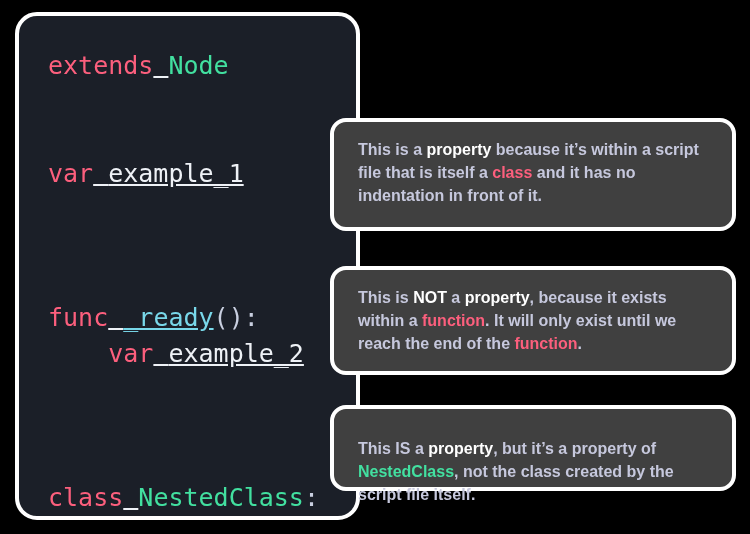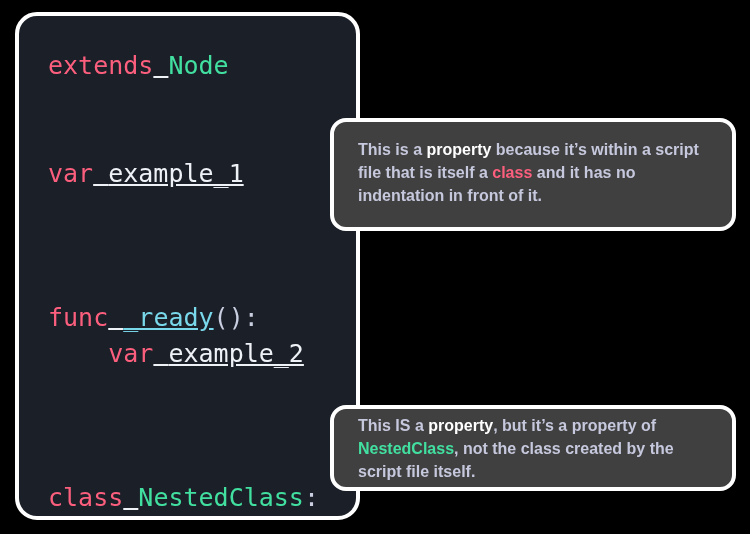--- a/index.html
+++ b/index.html
@@ -71,33 +71,36 @@
   }
 
   .callout b { color: #ffffff; font-weight: 700; }
   .cw-class    { color: #fc5f7d; font-weight: 700; }
   .cw-nested   { color: #42e0a0; font-weight: 700; }
 
   #callout-1 { left: 330px; top: 118px; width: 406px; height: 113px; }
   #callout-2 { left: 330px; top: 266px; width: 406px; height: 109px; }
   #callout-3 { left: 330px; top: 405px; width: 406px; height: 86px; }
 
-  #callout-3 { padding-top: 5px; }
+  #callout-3 { padding-top: 28px; }
 </style>
 </head>
 <body>
 
 <div id="stage">
 
   <div id="code-panel">
     <div id="code-block"><div class="code-line"><span class="tok-kw">extends</span><span class="tok-plain"> </span><span class="tok-type">Node</span></div><div class="code-line blank"></div><div class="code-line blank"></div><div class="code-line"><span class="tok-kw">var</span><span class="tok-plain"> </span><span class="tok-plain">example_1</span></div><div class="code-line blank"></div><div class="code-line blank"></div><div class="code-line blank"></div><div class="code-line"><span class="tok-kw">func</span><span class="tok-plain"> </span><span class="tok-fn">_ready</span><span class="tok-punct">():</span></div><div class="code-line"><span>    </span><span class="tok-kw">var</span><span class="tok-plain"> </span><span class="tok-plain">example_2</span></div><div class="code-line blank"></div><div class="code-line blank"></div><div class="code-line blank"></div><div class="code-line"><span class="tok-kw">class</span><span class="tok-plain"> </span><span class="tok-type">NestedClass</span><span class="tok-punct">:</span></div><div class="code-line"><span>    </span><span class="tok-kw">var</span><span class="tok-plain"> </span><span class="tok-plain">example_3</span></div></div>
   </div>
 
   <div class="callout" id="callout-1">
     <span><span>This is a </span><b>property</b><span> because it’s within a script file that is itself a </span><span class="cw-class">class</span><span> and it has no indentation in front of it.</span></span>
   </div>
 
+  <div class="callout" id="callout-2">
+    <span><span>This is </span><b>NOT</b><span> a </span><b>property</b><span>, because it exists within a </span><span class="cw-class">function</span><span>. It will only exist until we reach the end of the </span><span class="cw-class">function</span><span>.</span></span>
+  </div>
 
   <div class="callout" id="callout-3">
     <span><span>This IS a </span><b>property</b><span>, but it’s a property of </span><span class="cw-nested">NestedClass</span><span>, not the class created by the script file itself.</span></span>
   </div>
 
 </div>
 
 </body></html>

